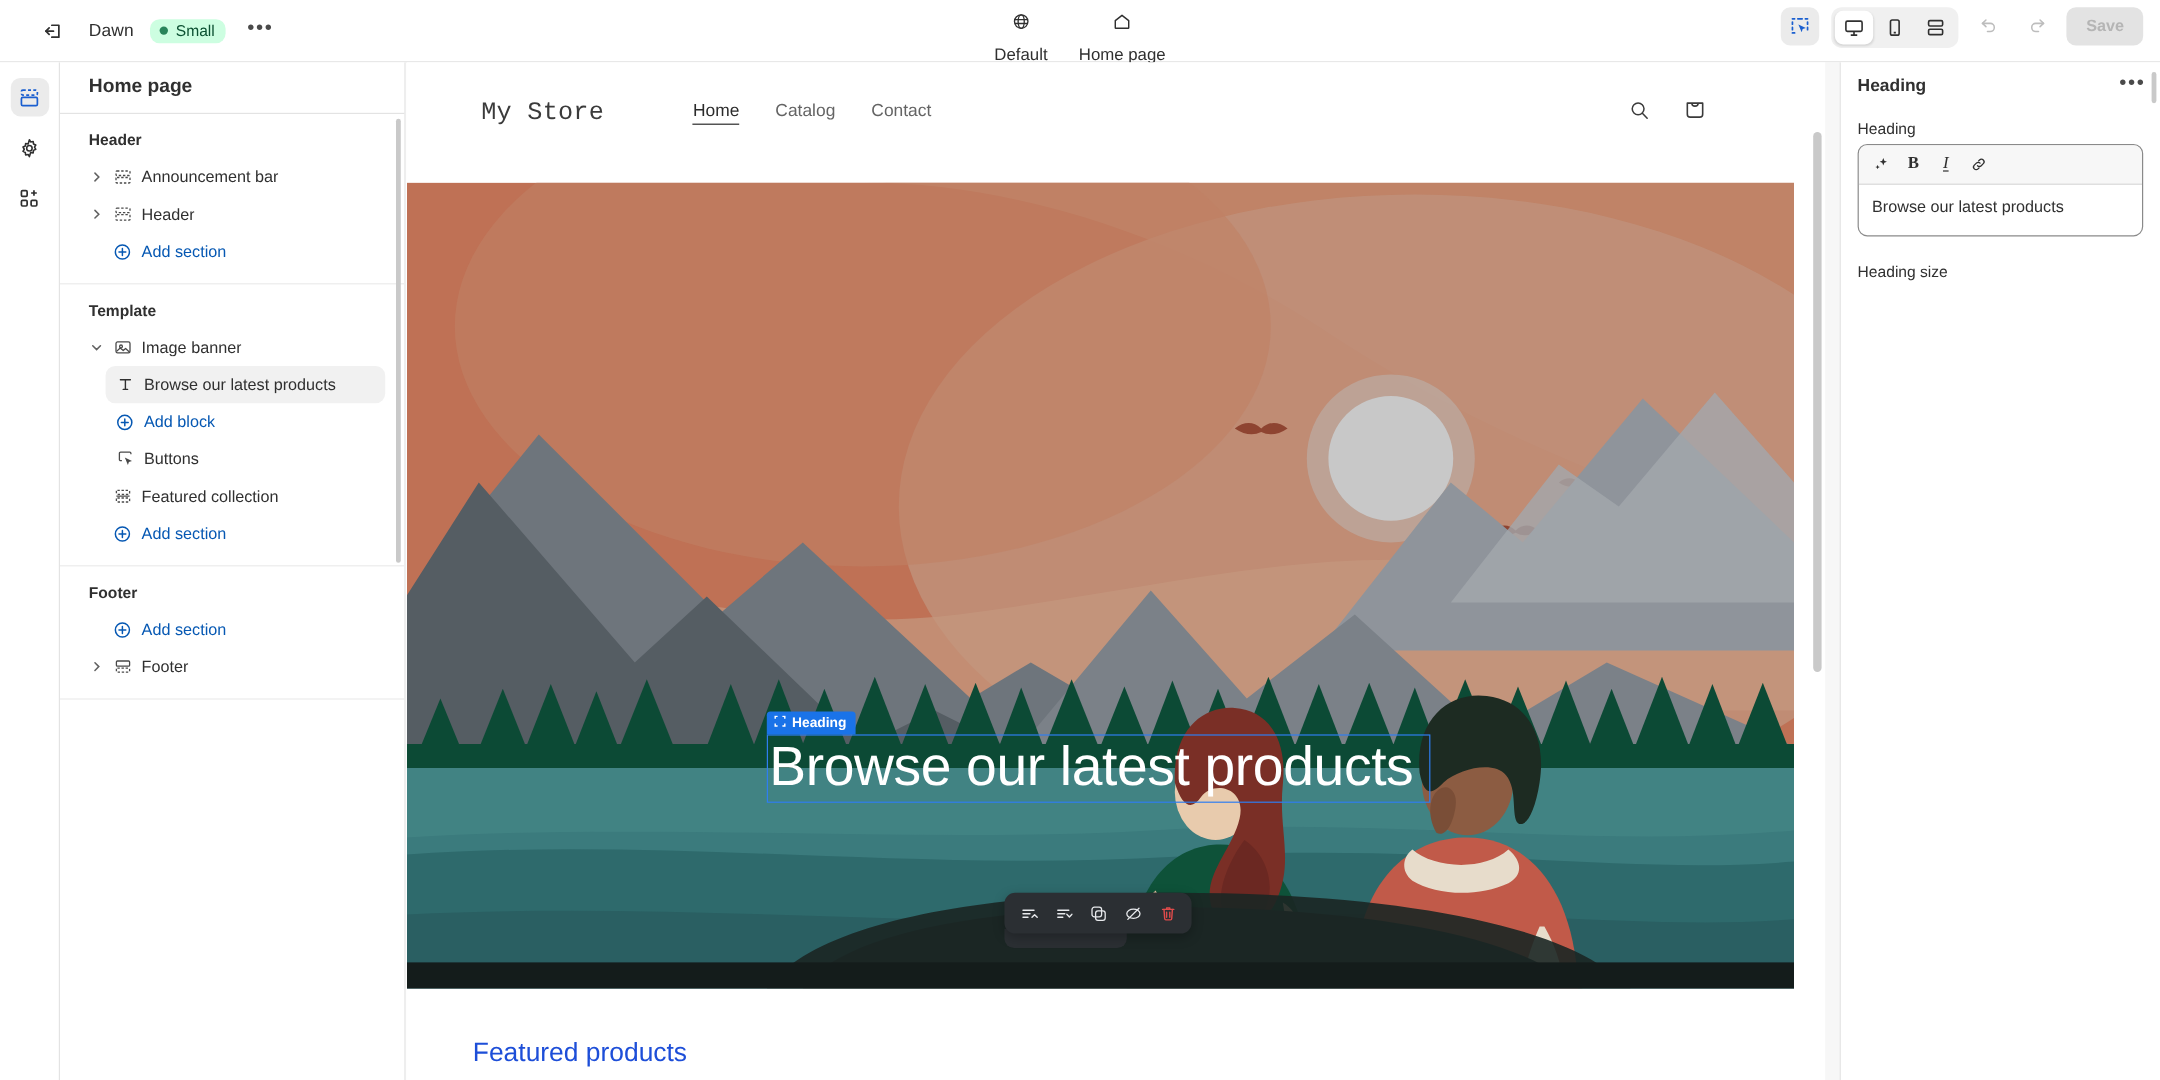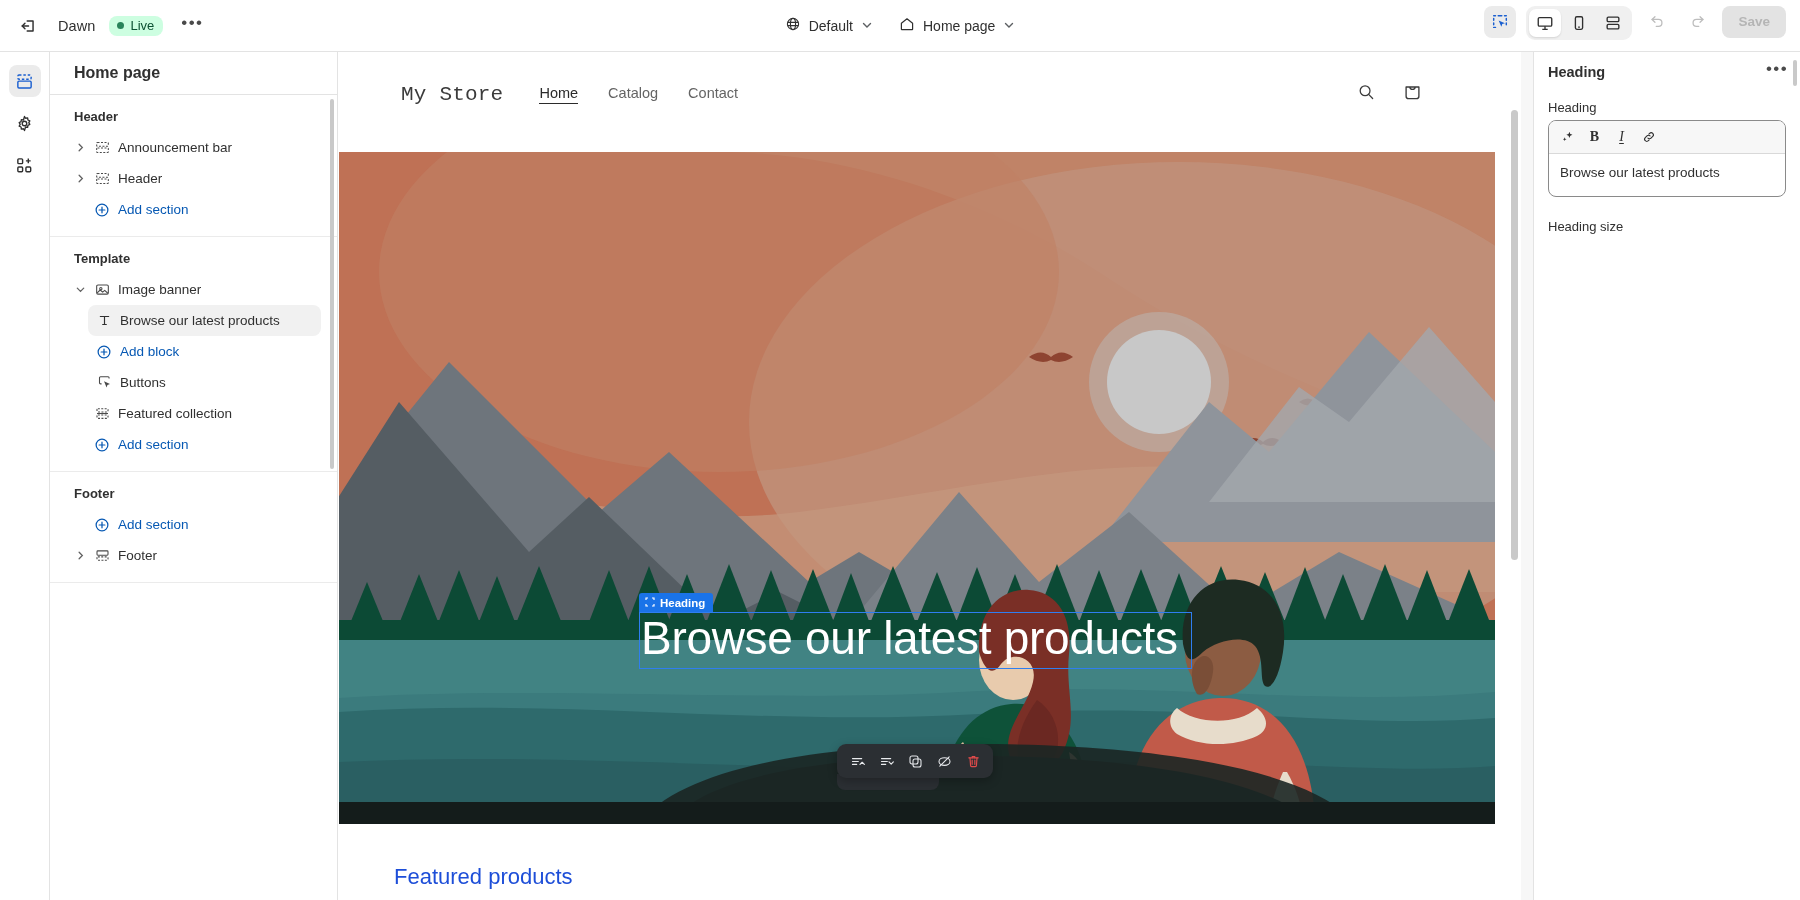--- a/index.html
+++ b/index.html
@@ -11,21 +11,21 @@
     -webkit-font-smoothing: antialiased;
   }
 
   
   #topbar {
     position: absolute; top: 0; left: 0; width: 1800px; height: 52px;
     background: #ffffff;
     border-bottom: 1px solid #e3e3e3;
     display: flex; align-items: center;
   }
-  #topbar-left { display: flex; align-items: center; gap: 14px; padding-left: 14px; }
+  #topbar-left { display: flex; align-items: center; gap: 14px; padding-left: 30px; }
   .icon-btn {
     width: 30px; height: 30px; border-radius: 8px;
     display: flex; align-items: center; justify-content: center;
     cursor: pointer; background: transparent; border: none;
   }
   #theme-name { font-size: 14.5px; color: #303030; font-weight: 400; letter-spacing: .1px; }
   #live-badge {
     display: inline-flex; align-items: center; gap: 6px;
     background: #cdfee1; color: #0c5132;
     border-radius: 8px; padding: 2px 9px 3px 8px;
@@ -38,20 +38,21 @@
     position: absolute; left: 0; right: 0; height: 52px;
     display: flex; align-items: center; justify-content: center; gap: 8px;
     pointer-events: none;
   }
   #topbar-center > * { pointer-events: auto; }
   .pill-select {
     display: flex; align-items: center; gap: 8px;
     height: 32px; padding: 0 9px 0 9px; border-radius: 8px;
     font-size: 14px; color: #303030; cursor: pointer; background: transparent; border: none;
     white-space: nowrap;
+    flex-direction: column;
   }
   .chev { color: #5c5f62; }
 
   #topbar-right {
     position: absolute; right: 14px; height: 40px;
     display: flex; align-items: flex-start; gap: 10px;
   }
   .tool-toggle {
     width: 32px; height: 32px; border-radius: 8px;
     display: flex; align-items: center; justify-content: center; cursor: pointer;
@@ -133,21 +134,21 @@
   #canvas-scrollbar {
     position: absolute; right: 3px; top: 58px; width: 7px; height: 450px;
     background: #c9c9c9; border-radius: 4px;
   }
   
   #store-header {
     position: absolute; top: 6px; left: 0; width: 1156px; height: 72px;
     display: flex; align-items: center; background: #fff;
   }
   #store-logo { font-size: 21px; color: #3b3b3b; font-weight: 400; margin-left: 62px; letter-spacing: .2px; font-family: Liberation Mono, monospace;}
-  #store-nav { display: flex; gap: 30px; margin-left: 36px; }
+  #store-nav { display: flex; gap: 30px; margin-left: 74px; }
   .nav-link { font-size: 14.5px; color: #646464; cursor: pointer; padding-bottom: 2px; }
   .nav-link.active { color: #2b2b2b; border-bottom: 1.4px solid #2b2b2b; }
   #store-header-icons { position: absolute; right: 72px; display: flex; gap: 26px; align-items: center;}
 
   
   #banner {
     position: absolute; top: 100px; left: 0; width: 1156px; height: 672px;
     overflow: hidden;
   }
   #banner svg { display: block; width: 1156px; height: 672px; }
@@ -238,21 +239,21 @@
     <button class="icon-btn" title="Exit">
       <svg width="18" height="18" viewBox="0 0 20 20" fill="none" stroke="#303030" stroke-width="1.6" stroke-linecap="round" stroke-linejoin="round">
         <path d="M8 4.5H14.5V15.5H8"></path>
           <path d="M9.5 10H2.5"></path>
           <path d="M5.5 7L2.5 10L5.5 13"></path>
       </svg>
     </button>
     <span id="theme-name">Dawn</span>
     <span id="live-badge">
       <i id="live-dot"></i>
-      <span>Live</span>
+      <span>Small</span>
     </span>
     <button class="icon-btn dots-btn">•••</button>
   </div>
 
   <div id="topbar-center">
     <button class="pill-select">
       <span>
         <svg width="16" height="16" viewBox="0 0 20 20" fill="none" stroke="#303030" stroke-width="1.4">
           <circle cx="10" cy="10" r="7"></circle>
             <path d="M3.3 8h13.4M3.3 12h13.4"></path>

